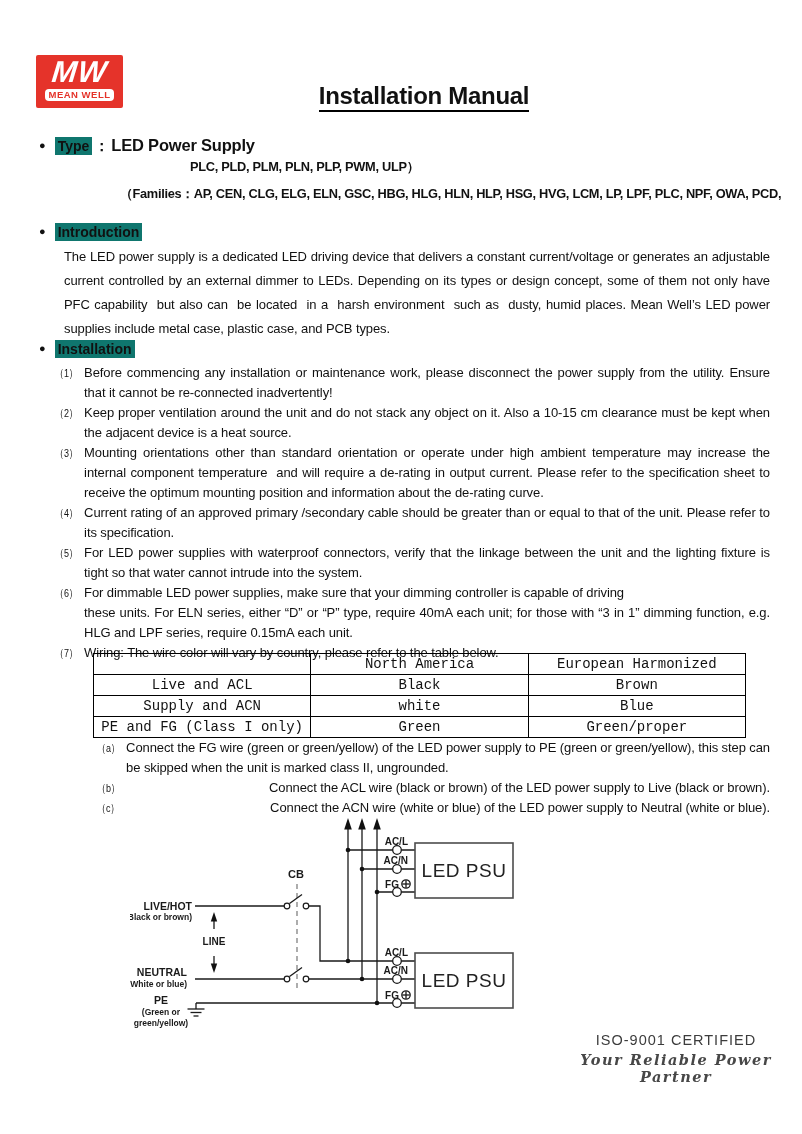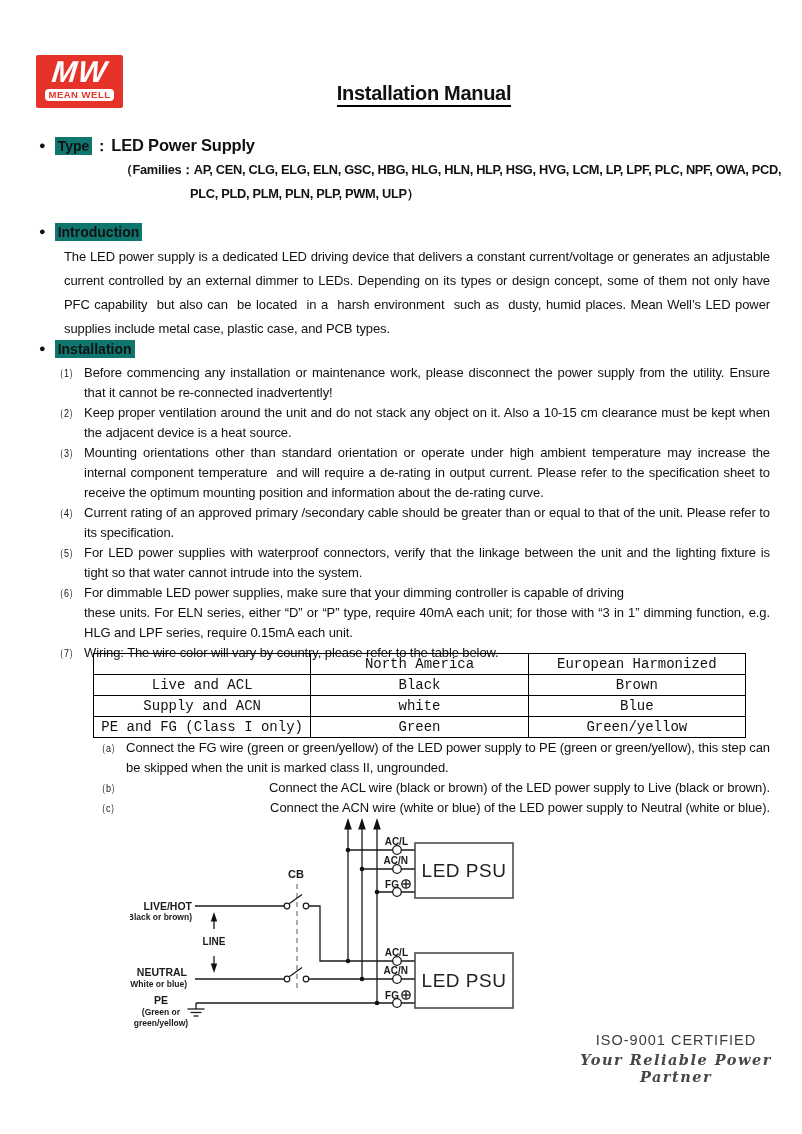--- a/index.html
+++ b/index.html
@@ -9,21 +9,21 @@
   
   .logo{position:absolute;left:36px;top:55px;width:87px;height:53px;background:#e5332a;
         border-radius:2px;display:flex;flex-direction:column;align-items:center;justify-content:flex-start;}
   .logo-mw{color:#fff;font-weight:bold;font-style:italic;font-size:30px;line-height:32px;
            letter-spacing:1px;transform:skewX(-6deg);margin-top:1px;}
   .logo-name{background:#fff;color:#e5332a;font-weight:bold;font-size:9.5px;line-height:12px;
              letter-spacing:.5px;padding:0 3px;margin:1px 4px 4px;border-radius:4px;white-space:nowrap;}
 
   
   .title-wrap{position:absolute;left:0;top:82px;width:100%;text-align:center;padding-left:46px;box-sizing:border-box;}
-  .title{font-size:20px;font-weight:bold;letter-spacing:-.3px;border-bottom:2.5px solid #000;padding-bottom:1px;}
+  .title{font-size:24px;font-weight:bold;letter-spacing:-.3px;border-bottom:2.5px solid #000;padding-bottom:1px;}
 
   
   .sec{position:absolute;left:36px;width:734px;}
   .sec-head{display:flex;align-items:center;line-height:19px;}
   .bullet{font-size:11px;margin:0 9px 0 3px;line-height:19px;}
   .hl{background:#0f766e;font-weight:bold;font-size:14px;padding:0 3px;line-height:18px;}
 
   .sec-type{top:136px;}
   .type-colon{font-weight:bold;font-size:15px;margin:0 2px;}
   .type-value{font-weight:bold;font-size:16.5px;letter-spacing:-.2px;}
@@ -90,22 +90,22 @@
     <span class="title">Installation Manual</span>
   </div>
 
   <div class="sec sec-type">
     <div class="sec-head">
       <span class="bullet">●</span>
       <span class="hl">Type</span>
       <span class="type-colon">：</span>
       <span class="type-value">LED Power Supply</span>
     </div>
+    <div class="families fam2">PLC, PLD, PLM, PLN, PLP, PWM, ULP）</div>
     <div class="families fam1">（Families：AP, CEN, CLG, ELG, ELN, GSC, HBG, HLG, HLN, HLP, HSG, HVG, LCM, LP, LPF, PLC, NPF, OWA, PCD,</div>
-    <div class="families fam2">PLC, PLD, PLM, PLN, PLP, PWM, ULP）</div>
   </div>
 
   <div class="sec sec-intro">
     <div class="sec-head">
       <span class="bullet">●</span>
       <span class="hl">Introduction</span>
     </div>
     <div class="intro-body">The LED power supply is a dedicated LED driving device that delivers a constant current/voltage or generates an adjustable current controlled by an external dimmer to LEDs. Depending on its types or design concept, some of them not only have PFC capability  but also can  be located  in a  harsh environment  such as  dusty, humid places. Mean Well’s LED power supplies include metal case, plastic case, and PCB types.</div>
   </div>
 
@@ -160,21 +160,21 @@
         <td>Brown</td>
       </tr>
       <tr>
         <td>Supply and ACN</td>
         <td>white</td>
         <td>Blue</td>
       </tr>
       <tr>
         <td>PE and FG (Class I only)</td>
         <td>Green</td>
-        <td>Green/yellow</td>
+        <td>Green/proper</td>
       </tr>
     </tbody>
   </table>
 
   <div class="steps">
     <div class="step">
       <span class="num">（a）</span>
       <span class="txt">Connect the FG wire (green or green/yellow) of the LED power supply to PE (green or green/yellow), this step can be skipped when the unit is marked class II, ungrounded.</span>
     </div>
     <div class="step">

